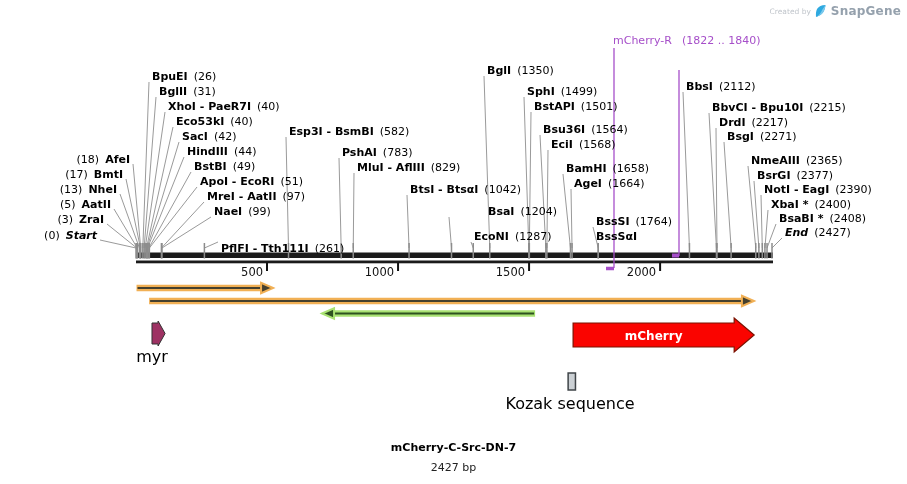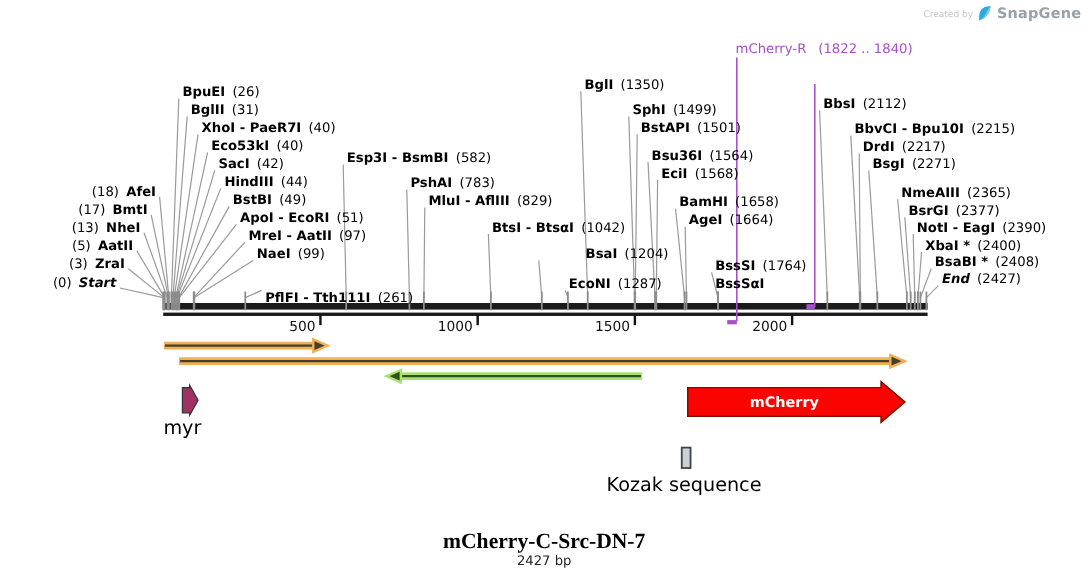--- a/index.html
+++ b/index.html
@@ -10,21 +10,21 @@
   .lbl{position:absolute;white-space:nowrap;font-size:11px;color:#000;line-height:14px;}
   .lbl .nm{font-weight:bold;}
   .lbl .no{font-weight:normal;margin-left:6px;}
   .lbl .no.pre{margin:0 6px 0 0;}
   .lbl.ralign{transform:translateX(-100%);}
   .lbl.it .nm{font-style:italic;}
   .lbl.primer{color:#A64FC9;font-weight:normal;}
   .lbl.primer .rng{margin-left:10px;}
   .flabel{position:absolute;font-size:16px;color:#000;transform:translateX(-50%);white-space:nowrap;}
   .title{position:absolute;left:0;right:0;top:441px;text-align:center;
-         font-size:18px;font-weight:bold;color:#000;font-family:Liberation Serif, serif;}
+         font-size:11px;font-weight:bold;color:#000;}
   .subtitle{position:absolute;left:0;right:0;top:461px;text-align:center;
          font-size:11px;color:#222;}
   .watermark{position:absolute;top:4px;right:6px;display:flex;align-items:center;gap:4px;}
   .wm-created{font-size:7.5px;color:#c0c5cb;}
   .wm-brand{font-size:12px;font-weight:600;color:#95a1ad;letter-spacing:0.2px;}
 </style>
 </head>
 <body>
 
 <div id="stage">

